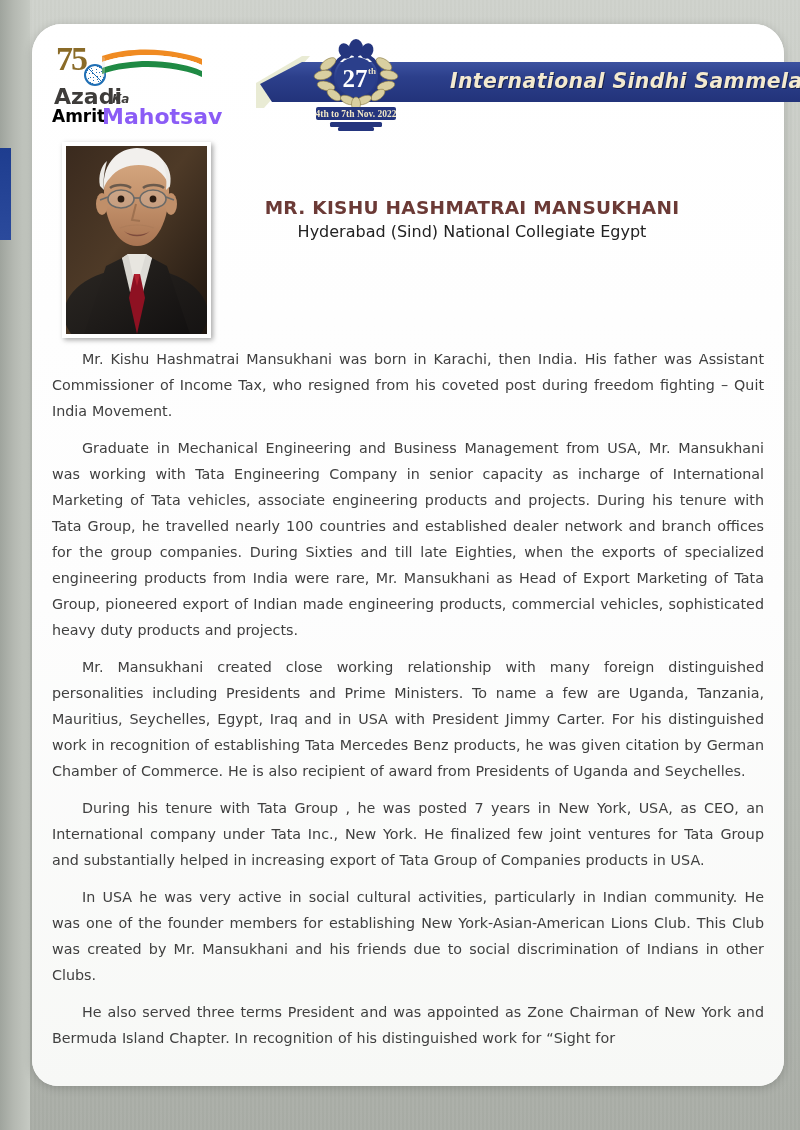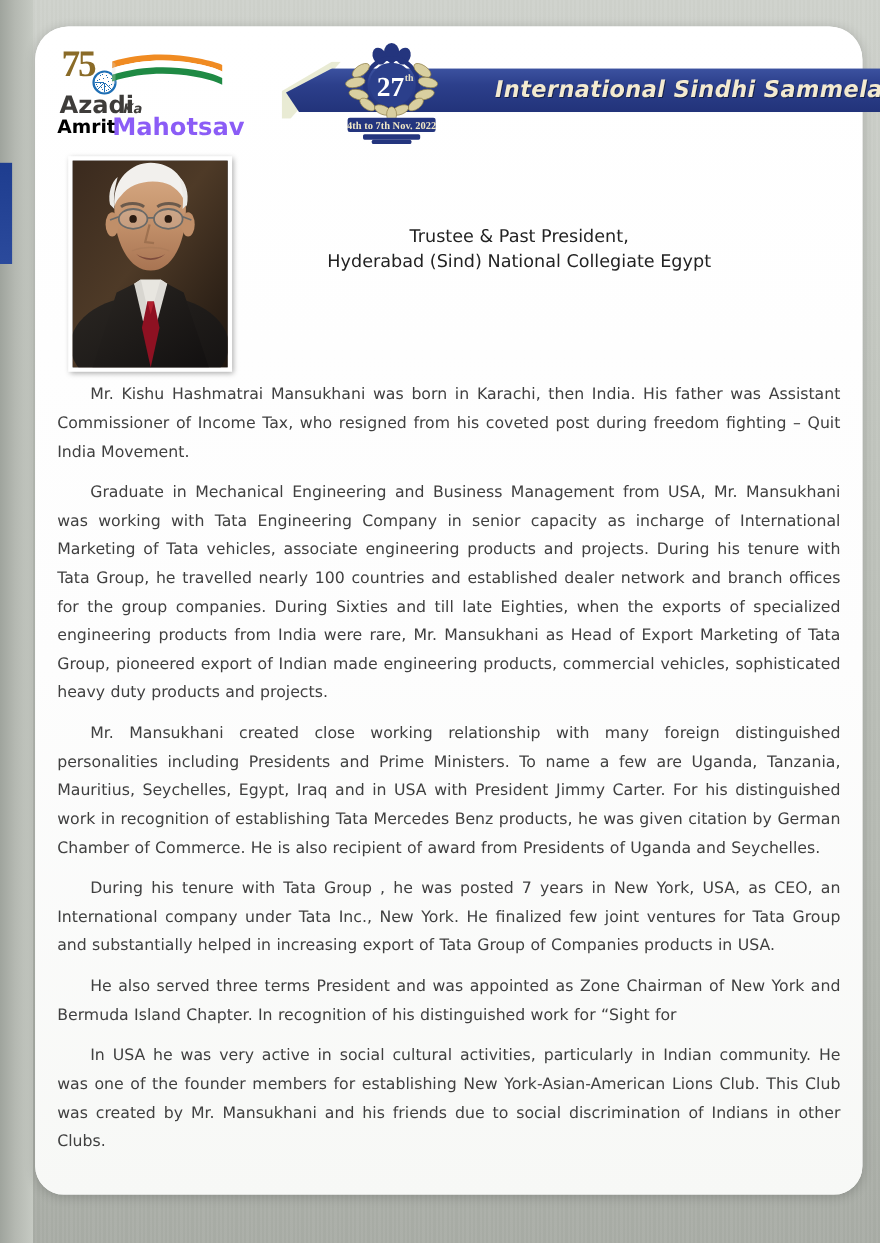--- a/index.html
+++ b/index.html
@@ -355,25 +355,25 @@
         <path d="M44,42 C49,38 60,38 65,42" stroke="#6b5a4c" stroke-width="2.6" fill="none"></path>
         <path d="M77,42 C82,38 93,38 98,42" stroke="#6b5a4c" stroke-width="2.6" fill="none"></path>
         <path d="M70,58 L66,74 L74,75" stroke="#9e7150" stroke-width="2" fill="none"></path>
         <path d="M58,85 C64,90 78,90 84,85 C78,92 64,92 58,85 Z" fill="#7d4b3c"></path>
         <path d="M54,82 C64,78 78,78 88,82" stroke="#a97a59" stroke-width="1.2" fill="none" opacity="0.6"></path>
       </svg>
     </div>
   </div>
 
   <div class="name-block">
-    <div class="person-role">Trustee &amp; Past President,</div>
+    <div class="person-name">MR. KISHU HASHMATRAI MANSUKHANI</div>
     <div class="person-org">Hyderabad (Sind) National Collegiate Egypt</div>
   </div>
 
   <div class="body-text">
     <p>Mr. Kishu Hashmatrai Mansukhani was born in Karachi, then India. His father was Assistant Commissioner of Income Tax, who resigned from his coveted post during freedom fighting – Quit India Movement.</p>
     <p>Graduate in Mechanical Engineering and Business Management from USA, Mr. Mansukhani was working with Tata Engineering Company  in senior capacity as incharge of International Marketing of Tata vehicles, associate engineering products and projects.  During his tenure with Tata Group, he travelled nearly 100 countries and established dealer network and branch offices for the group companies.  During Sixties and till late Eighties, when the exports of specialized engineering products from India were rare, Mr. Mansukhani as Head of Export Marketing of Tata Group, pioneered export of Indian made engineering products, commercial vehicles, sophisticated heavy duty  products and projects.</p>
     <p>Mr. Mansukhani created close working relationship with many foreign distinguished personalities including Presidents and Prime Ministers.   To name a few are Uganda, Tanzania,  Mauritius, Seychelles, Egypt, Iraq and in USA with President Jimmy Carter.  For his distinguished work in recognition of establishing Tata Mercedes Benz products, he was given citation by German Chamber of Commerce.   He is also recipient of award from Presidents of Uganda and Seychelles.</p>
     <p>During his tenure with Tata Group , he was posted 7 years in New York, USA, as CEO, an International company under Tata Inc., New York.   He finalized few joint ventures for Tata Group and substantially helped in increasing export of Tata Group of Companies products in USA.</p>
+    <p>In USA he was very active  in social cultural activities, particularly  in Indian community. He was one of the founder members for establishing New York-Asian-American Lions Club. This Club was created by Mr. Mansukhani and his friends due to social discrimination of Indians in other Clubs.</p>
     <p>He also served three terms President and was appointed as Zone Chairman of New York and Bermuda Island Chapter.   In recognition of his distinguished work for “Sight for</p>
-    <p>In USA he was very active  in social cultural activities, particularly  in Indian community. He was one of the founder members for establishing New York-Asian-American Lions Club. This Club was created by Mr. Mansukhani and his friends due to social discrimination of Indians in other Clubs.</p>
   </div>
 </div>
 
 </body></html>

